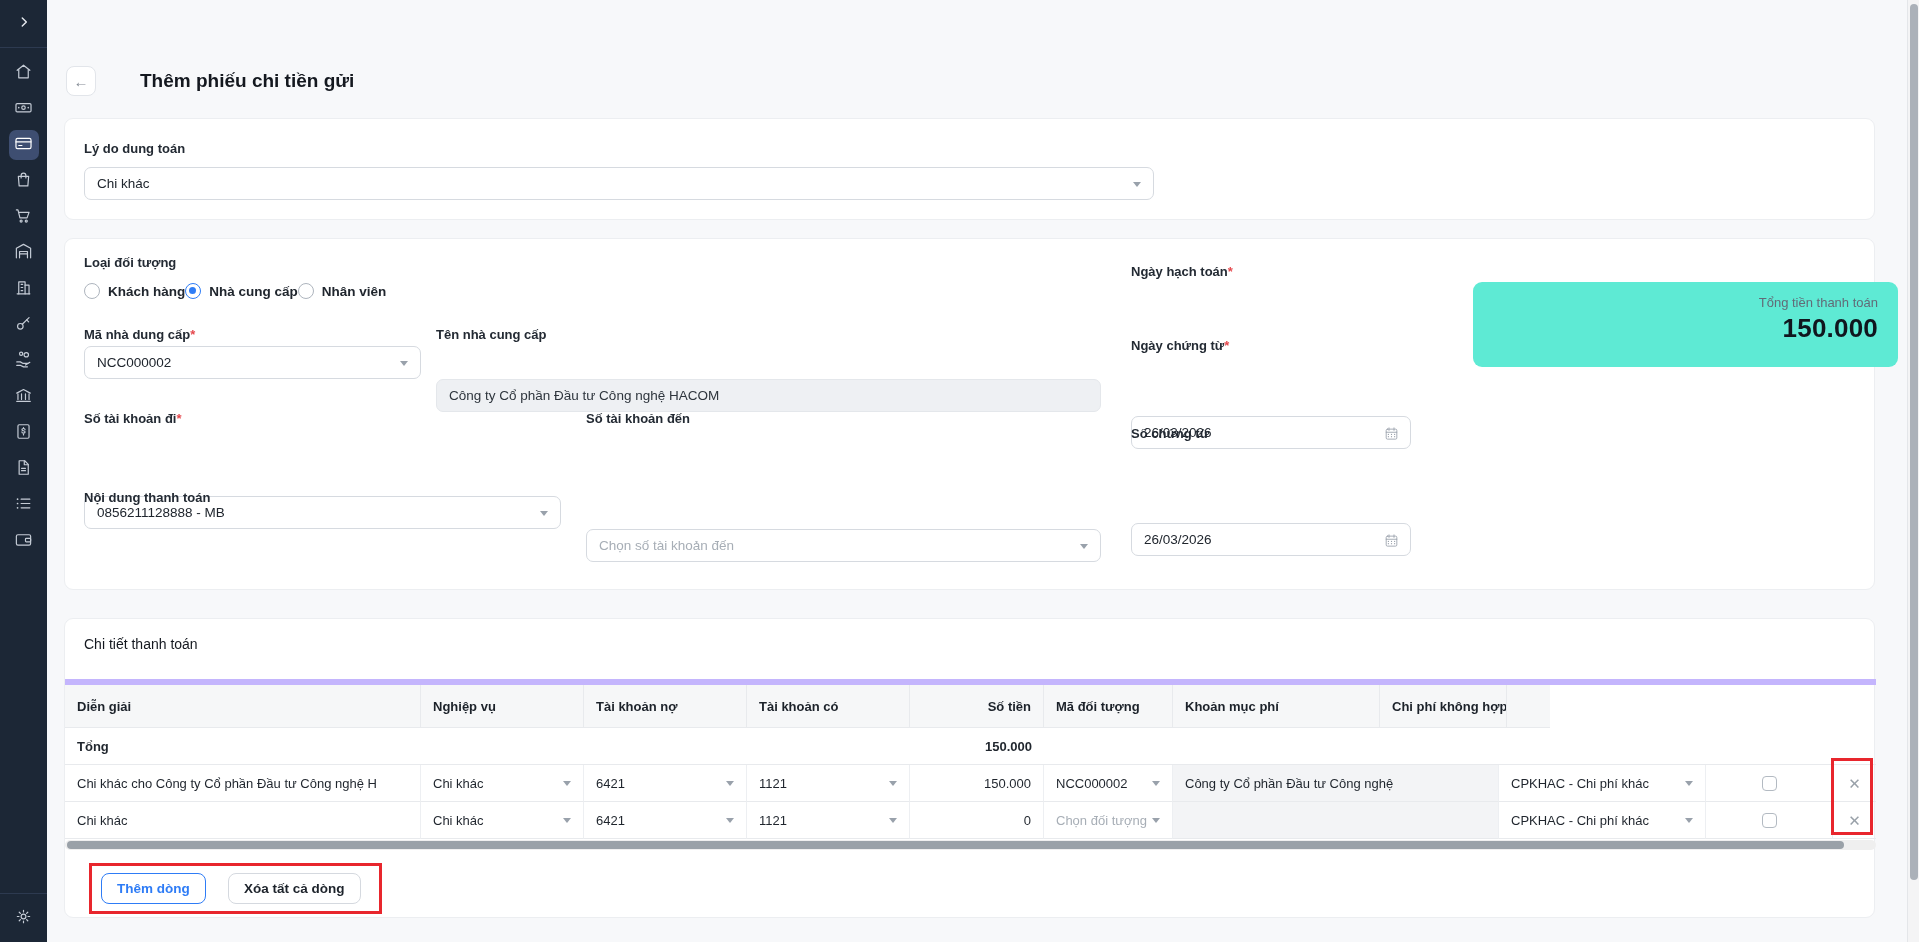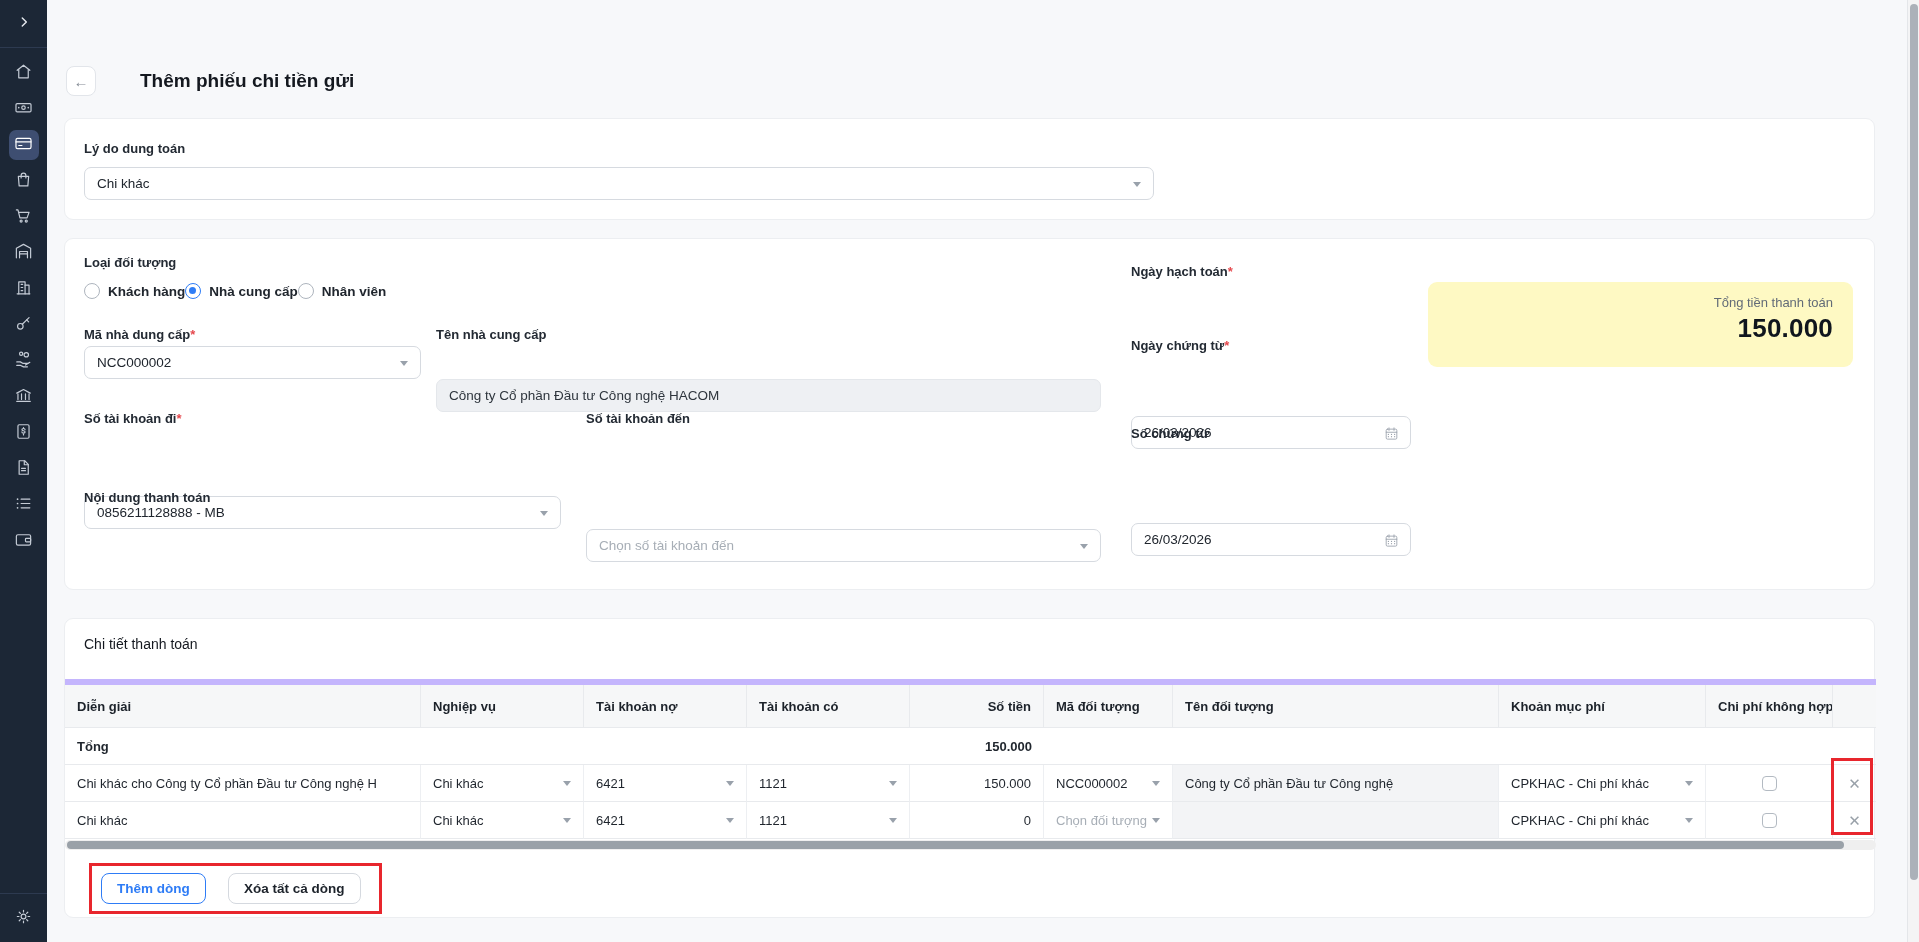--- a/index.html
+++ b/index.html
@@ -48,21 +48,21 @@
   .radio.checked .dot { border-color:#2e7cf6; }
   .radio.checked .dot::after { content:""; position:absolute; left:3px; top:3px; width:7px; height:7px; border-radius:50%; background:#2e7cf6; }
   .radio .rlabel { font-size:13.5px; font-weight:700; color:#20262e; }
 
   .cal { position:absolute; right:11px; top:9px; }
   .cal svg { stroke:#9aa1ab; fill:none; stroke-width:1.4; stroke-linecap:round; }
 
   .textarea { border:1px solid #d6dae0; border-radius:7px; background:#fff; padding:9px 12px; font-size:13.5px; color:#20262e; position:relative; }
   .counter { position:absolute; right:12px; bottom:7px; font-size:12px; color:#8d939c; }
 
-  .bluepanel { background:#fef9c3; border-radius:9px; padding:13px 20px 0 20px; text-align:right; }
+  .bluepanel { background:#5eead4; border-radius:9px; padding:13px 20px 0 20px; text-align:right;margin-left:45px; }
   .bluepanel .tl { font-size:13px; color:#626b77; }
   .bluepanel .tv { font-size:26px; font-weight:700; color:#10161e; margin-top:3px; letter-spacing:0.2px; }
 
   
   .tbl { position:absolute; left:0; top:60px; width:1811px; border-top:6px solid #c4b5fd; }
   .trow { display:flex; width:1811px; }
   .tc { flex:none; display:flex; align-items:center; padding:0 12px; border-bottom:1px solid #e8eaed; overflow:hidden; white-space:nowrap; position:relative; }
   .thead .tc { height:43px; background:#f6f7f8; font-weight:700; color:#1c222a; border-right:1px solid #e8eaed; }
   .thead .tc:last-child { border-right:none; }
   .tbody .tc { height:37px; border-right:1px solid #edeff2; }
@@ -298,21 +298,20 @@
 
     <div class="tbl">
 
       <div class="trow thead">
         <div class="tc" style="width:356px;">Diễn giải</div>
         <div class="tc" style="width:163px;">Nghiệp vụ</div>
         <div class="tc" style="width:163px;">Tài khoản nợ</div>
         <div class="tc" style="width:163px;">Tài khoản có</div>
         <div class="tc r" style="width:134px;">Số tiền</div>
         <div class="tc" style="width:129px;">Mã đối tượng</div>
-        <div class="tc" style="width:326px;">Tên đối tượng</div>
         <div class="tc" style="width:207px;">Khoản mục phí</div>
         <div class="tc" style="width:127px;">Chi phí không hợp</div>
         <div class="tc" style="width:43px;"></div>
       </div>
 
       <div class="trow total tbody">
         <div class="tc" style="width:356px;">Tổng</div>
         <div class="tc" style="width:163px;"></div>
         <div class="tc" style="width:163px;"></div>
         <div class="tc" style="width:163px;"></div>

